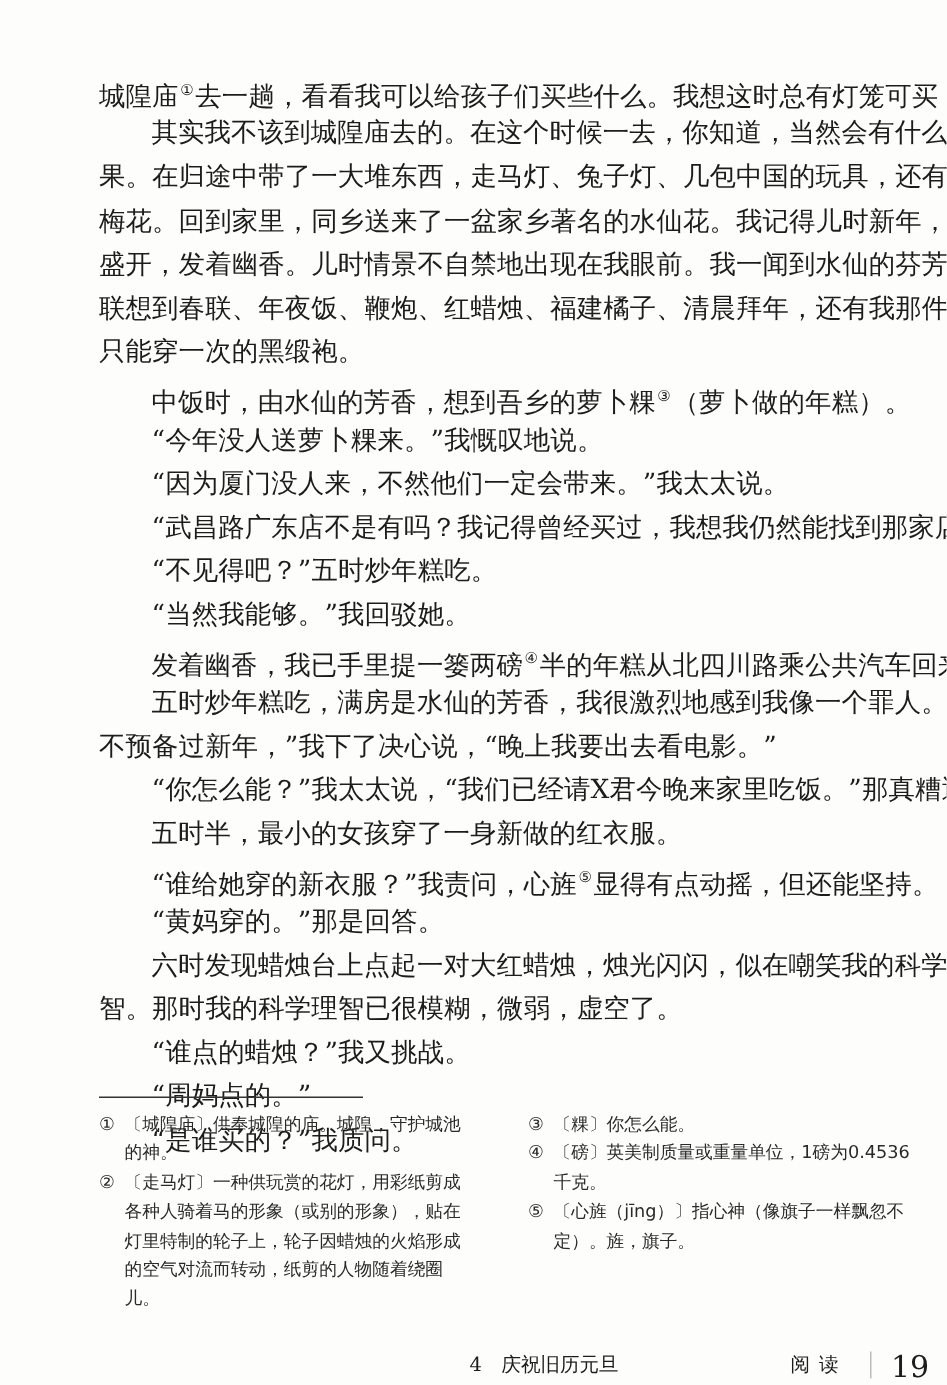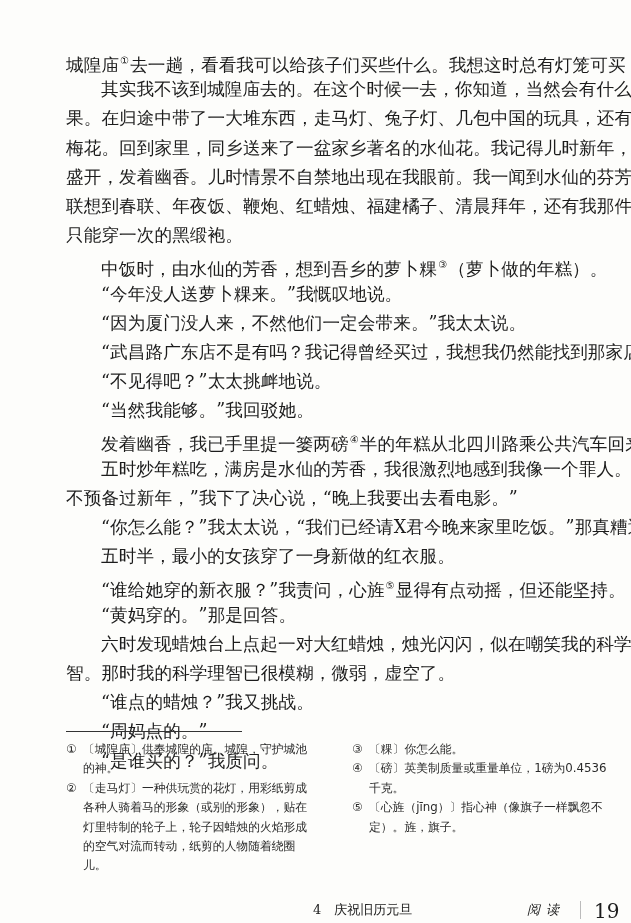--- a/index.html
+++ b/index.html
@@ -13,40 +13,40 @@
   sup.fn { font-size:10px; vertical-align:7px; margin:0 1px; }
   .rule { position:absolute; left:66px; top:731px; width:176px; height:1px; background:#333; }
   .notes { position:absolute; top:740px; font-size:11.8px; line-height:19.4px; font-family:"DejaVu Sans", "Liberation Sans", sans-serif; color:#2a2a2a; }
   .notes.left { left:66px; width:250px; }
   .notes.right { left:352px; width:262px; }
   .note { display:flex; }
   .note .num { width:17px; flex:none; }
   .note .txt { flex:1; }
   .footer { position:absolute; top:899px; left:0; width:631px; height:22px; font-size:13px; }
   .footer .chapter { position:absolute; left:313px; top:2px; }
-  .footer .section { position:absolute; left:527px; top:2px; letter-spacing:6px;font-style:italic; }
+  .footer .section { position:absolute; left:527px; top:2px; letter-spacing:6px; }
   .footer .sep { position:absolute; left:580px; top:2px; width:1px; height:18px; background:#bbb; }
   .footer .page { position:absolute; left:594px; top:0; font-size:20px; }
 </style>
 </head>
 <body>
 
 <div class="body-text" id="body-text">
     <div class="line"><span>城隍庙</span><sup class="fn">①</sup><span>去一趟，看看我可以给孩子们买些什么。我想这时总有灯笼可买，我</span></div>
     <div class="line indent"><span>其实我不该到城隍庙去的。在这个时候一去，你知道，当然会有什么结</span></div>
     <div class="line"><span>果。在归途中带了一大堆东西，走马灯、兔子灯、几包中国的玩具，还有几枝</span></div>
     <div class="line"><span>梅花。回到家里，同乡送来了一盆家乡著名的水仙花。我记得儿时新年，水仙</span></div>
     <div class="line"><span>盛开，发着幽香。儿时情景不自禁地出现在我眼前。我一闻到水仙的芬芳，就</span></div>
     <div class="line"><span>联想到春联、年夜饭、鞭炮、红蜡烛、福建橘子、清晨拜年，还有我那件一年</span></div>
     <div class="line"><span>只能穿一次的黑缎袍。</span></div>
     <div class="line indent"><span>中饭时，由水仙的芳香，想到吾乡的萝卜粿</span><sup class="fn">③</sup><span>（萝卜做的年糕）。</span></div>
     <div class="line indent"><span>“今年没人送萝卜粿来。”我慨叹地说。</span></div>
     <div class="line indent"><span>“因为厦门没人来，不然他们一定会带来。”我太太说。</span></div>
     <div class="line indent"><span>“武昌路广东店不是有吗？我记得曾经买过，我想我仍然能找到那家店。”</span></div>
-    <div class="line indent"><span>“不见得吧？”太太挑衅地说。</span></div>
+    <div class="line indent"><span>“不见得吧？”五时炒年糕吃。</span></div>
     <div class="line indent"><span>“当然我能够。”我回驳她。</span></div>
     <div class="line indent"><span>发着幽香，我已手里提一篓两磅</span><sup class="fn">④</sup><span>半的年糕从北四川路乘公共汽车回来。</span></div>
     <div class="line indent"><span>五时炒年糕吃，满房是水仙的芳香，我很激烈地感到我像一个罪人。“我</span></div>
     <div class="line"><span>不预备过新年，”我下了决心说，“晚上我要出去看电影。”</span></div>
     <div class="line indent"><span>“你怎么能？”我太太说，“我们已经请X君今晚来家里吃饭。”那真糟透了。</span></div>
     <div class="line indent"><span>五时半，最小的女孩穿了一身新做的红衣服。</span></div>
     <div class="line indent"><span>“谁给她穿的新衣服？”我责问，心旌</span><sup class="fn">⑤</sup><span>显得有点动摇，但还能坚持。</span></div>
     <div class="line indent"><span>“黄妈穿的。”那是回答。</span></div>
     <div class="line indent"><span>六时发现蜡烛台上点起一对大红蜡烛，烛光闪闪，似在嘲笑我的科学理</span></div>
     <div class="line"><span>智。那时我的科学理智已很模糊，微弱，虚空了。</span></div>

